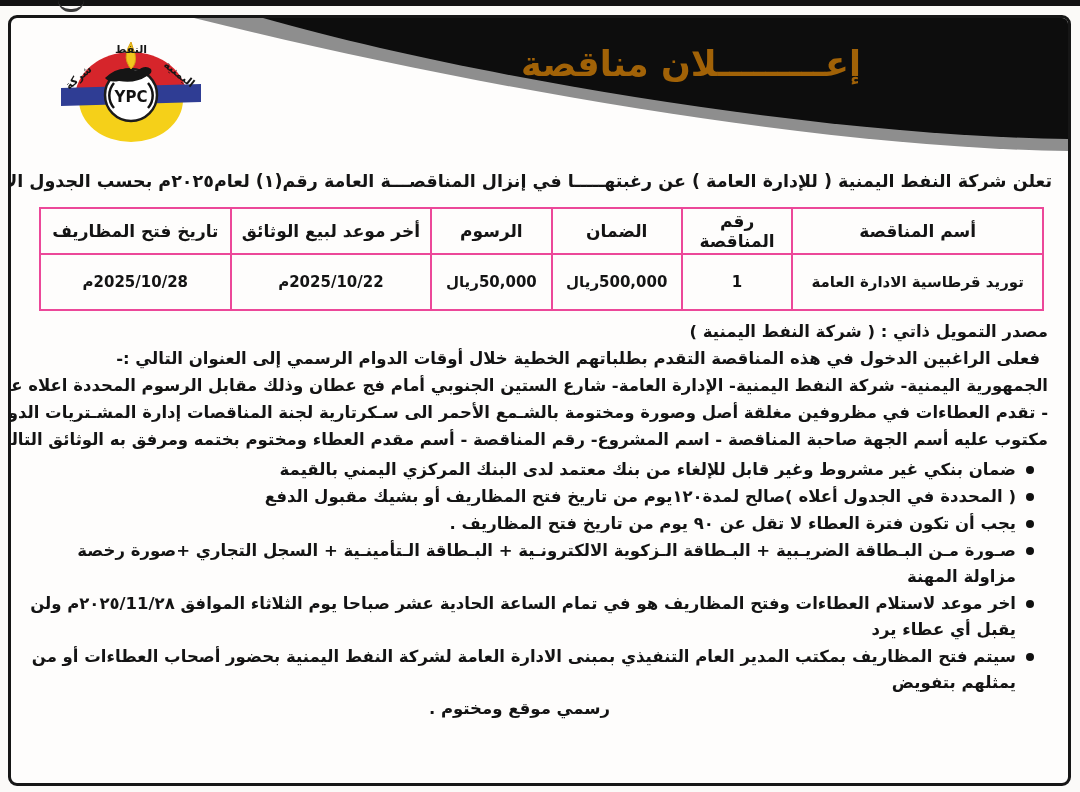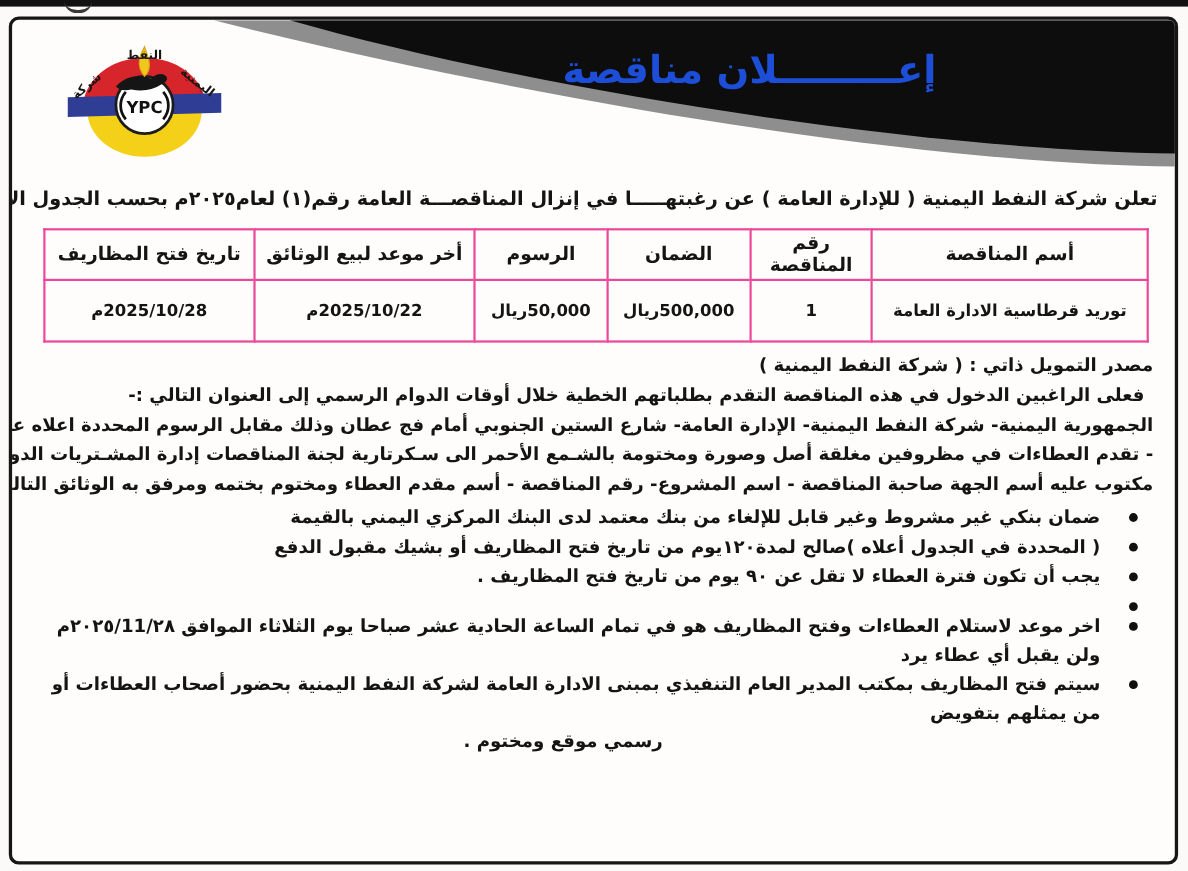--- a/index.html
+++ b/index.html
@@ -16,22 +16,22 @@
   
   .main-box{
     position:absolute;left:8px;top:15px;width:1057px;height:765px;
     border:3px solid #161616;border-radius:9px;background:#fefdfc;
     overflow:hidden;direction:rtl;
   }
   
   .banner{position:relative;height:146px;direction:ltr;}
   .swoosh{position:absolute;left:0;top:0;width:100%;height:100%;display:block;}
   .banner-title{
-    position:absolute;top:26px;left:500px;width:360px;text-align:left;
-    color:#1d4ed8;font-size:35px;font-weight:700;letter-spacing:0;
+    position:absolute;top:26px;left:500px;width:360px;text-align:center;
+    color:#a16207;font-size:35px;font-weight:700;letter-spacing:0;
     direction:rtl;
   }
   .logo{position:absolute;left:50px;top:22px;width:140px;height:106px;}
   
   .intro{
     margin:4px 16px 0 14px;text-align:right;
     font-size:17.5px;font-weight:700;line-height:27px;white-space:nowrap;
   }
   
   table.tender{
@@ -47,21 +47,21 @@
   col.c-name{width:25%;} col.c-num{width:11%;} col.c-guar{width:13%;}
   col.c-fees{width:12%;} col.c-sale{width:20%;} col.c-open{width:19%;}
   
   .bodytext{margin:7px 20px 0 16px;font-size:16.5px;font-weight:700;line-height:27px;}
   .ln{text-align:right;white-space:nowrap;}
   .ln.center{text-align:center;}
   .ln.ind-lg{}
   .ln.ind-sm{margin-right:8px;}
   
   .bullets{margin:4px 34px 0 12px;}
-  .bullet{display:flex;gap:26px;margin-bottom:1px;}
+  .bullet{display:flex;gap:10px;margin-bottom:1px;}
   .bdot{flex:none;width:8px;height:8px;border-radius:50%;background:#101010;margin-top:9px;}
   .blines{flex:1;font-size:16.5px;font-weight:700;line-height:26px;}
   .bl{text-align:right;}
   .bl.center{text-align:center;}
 </style>
 </head>
 <body>
 
 <div class="top-strip"></div>
 <div class="top-artifact"></div>
@@ -155,20 +155,21 @@
     </div>
     <div class="bullet">
       <span class="bdot"></span>
       <div class="blines">
           <div class="bl">يجب أن تكون فترة  العطاء لا تقل عن ٩٠ يوم من تاريخ فتح المظاريف .</div>
         </div>
     </div>
     <div class="bullet">
       <span class="bdot"></span>
       <div class="blines">
+        <div class="bl">صـورة مـن البـطاقة الضريـبية + البـطاقة الـزكوية الالكترونـية  + البـطاقة الـتأمينـية  + السجل التجاري +صورة رخصة مزاولة المهنة</div>
       </div>
     </div>
     <div class="bullet">
       <span class="bdot"></span>
       <div class="blines">
         <div class="bl">اخر موعد لاستلام العطاءات وفتح المظاريف هو في تمام الساعة الحادية عشر صباحا يوم الثلاثاء الموافق ٢٠٢٥/11/٢٨م  ولن يقبل أي عطاء يرد</div>
       </div>
     </div>
     <div class="bullet">
       <span class="bdot"></span>

